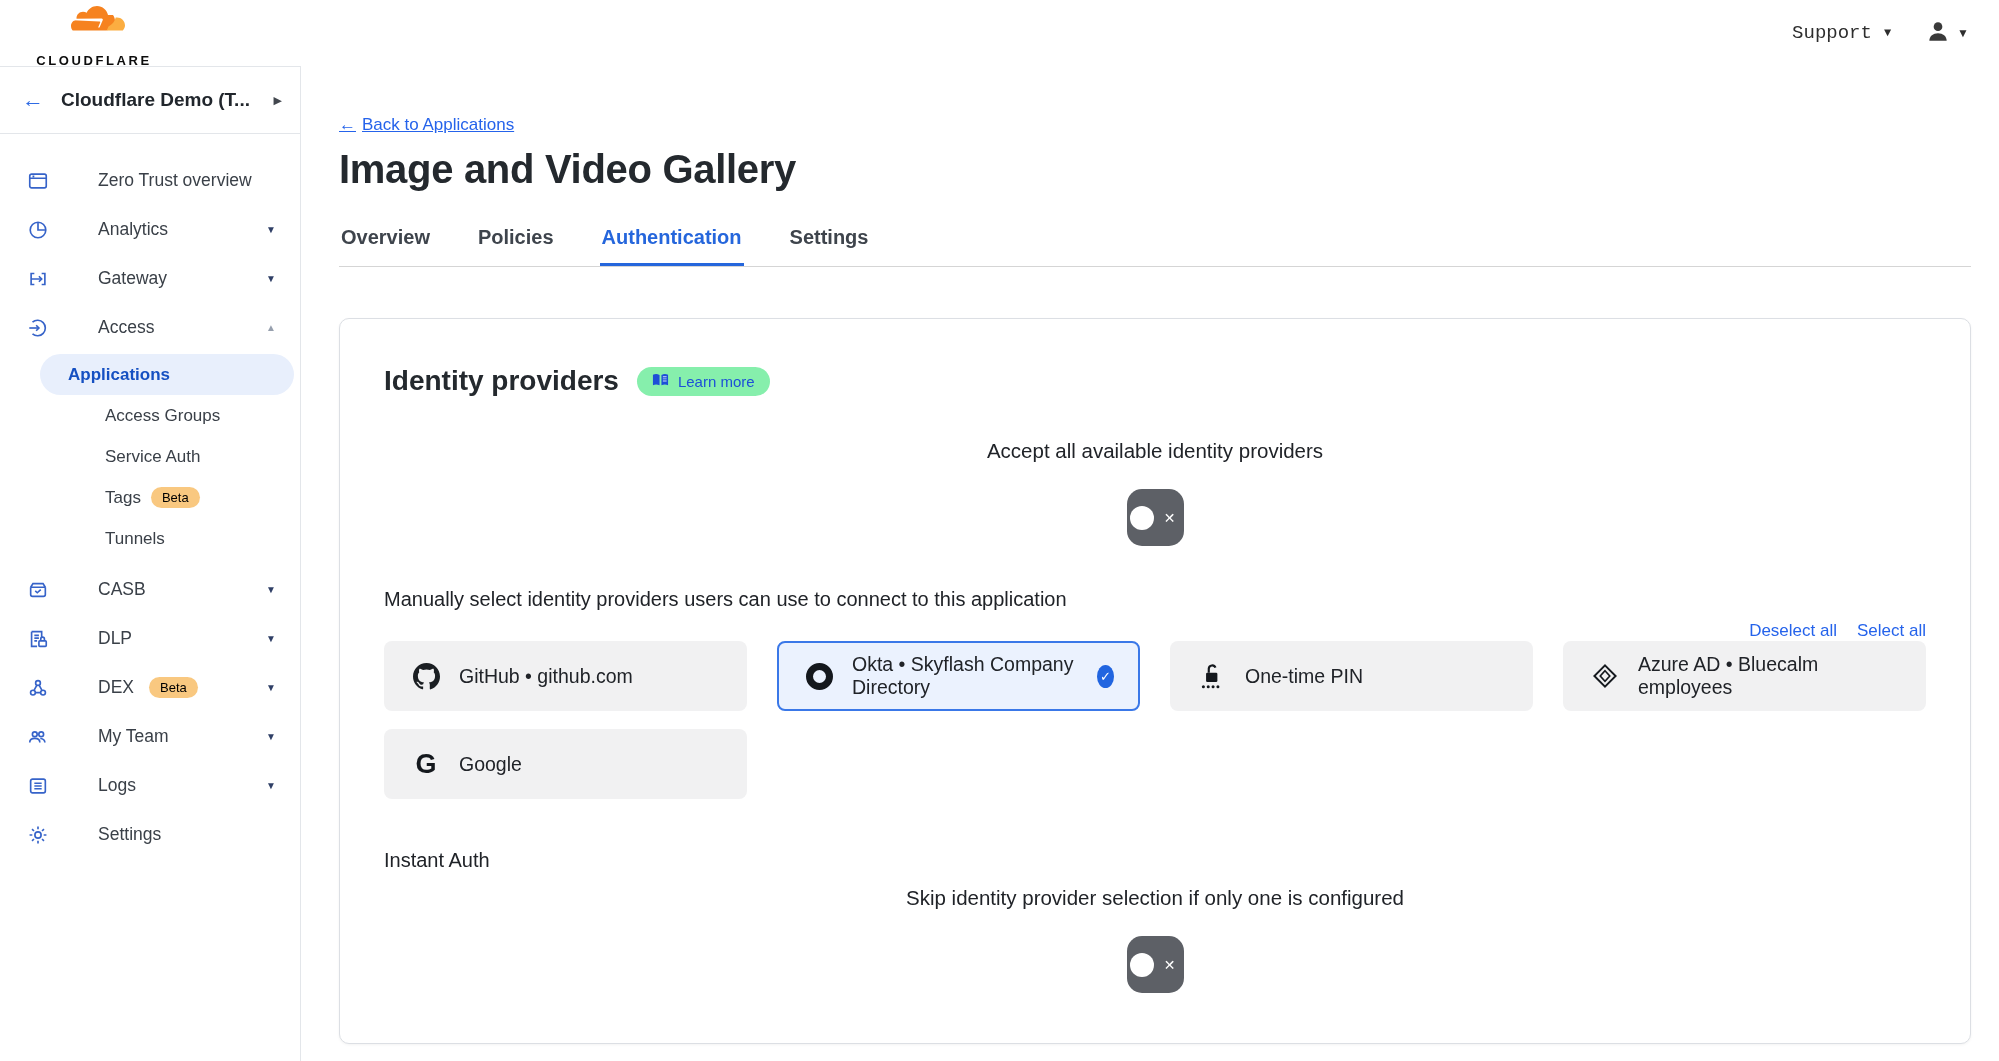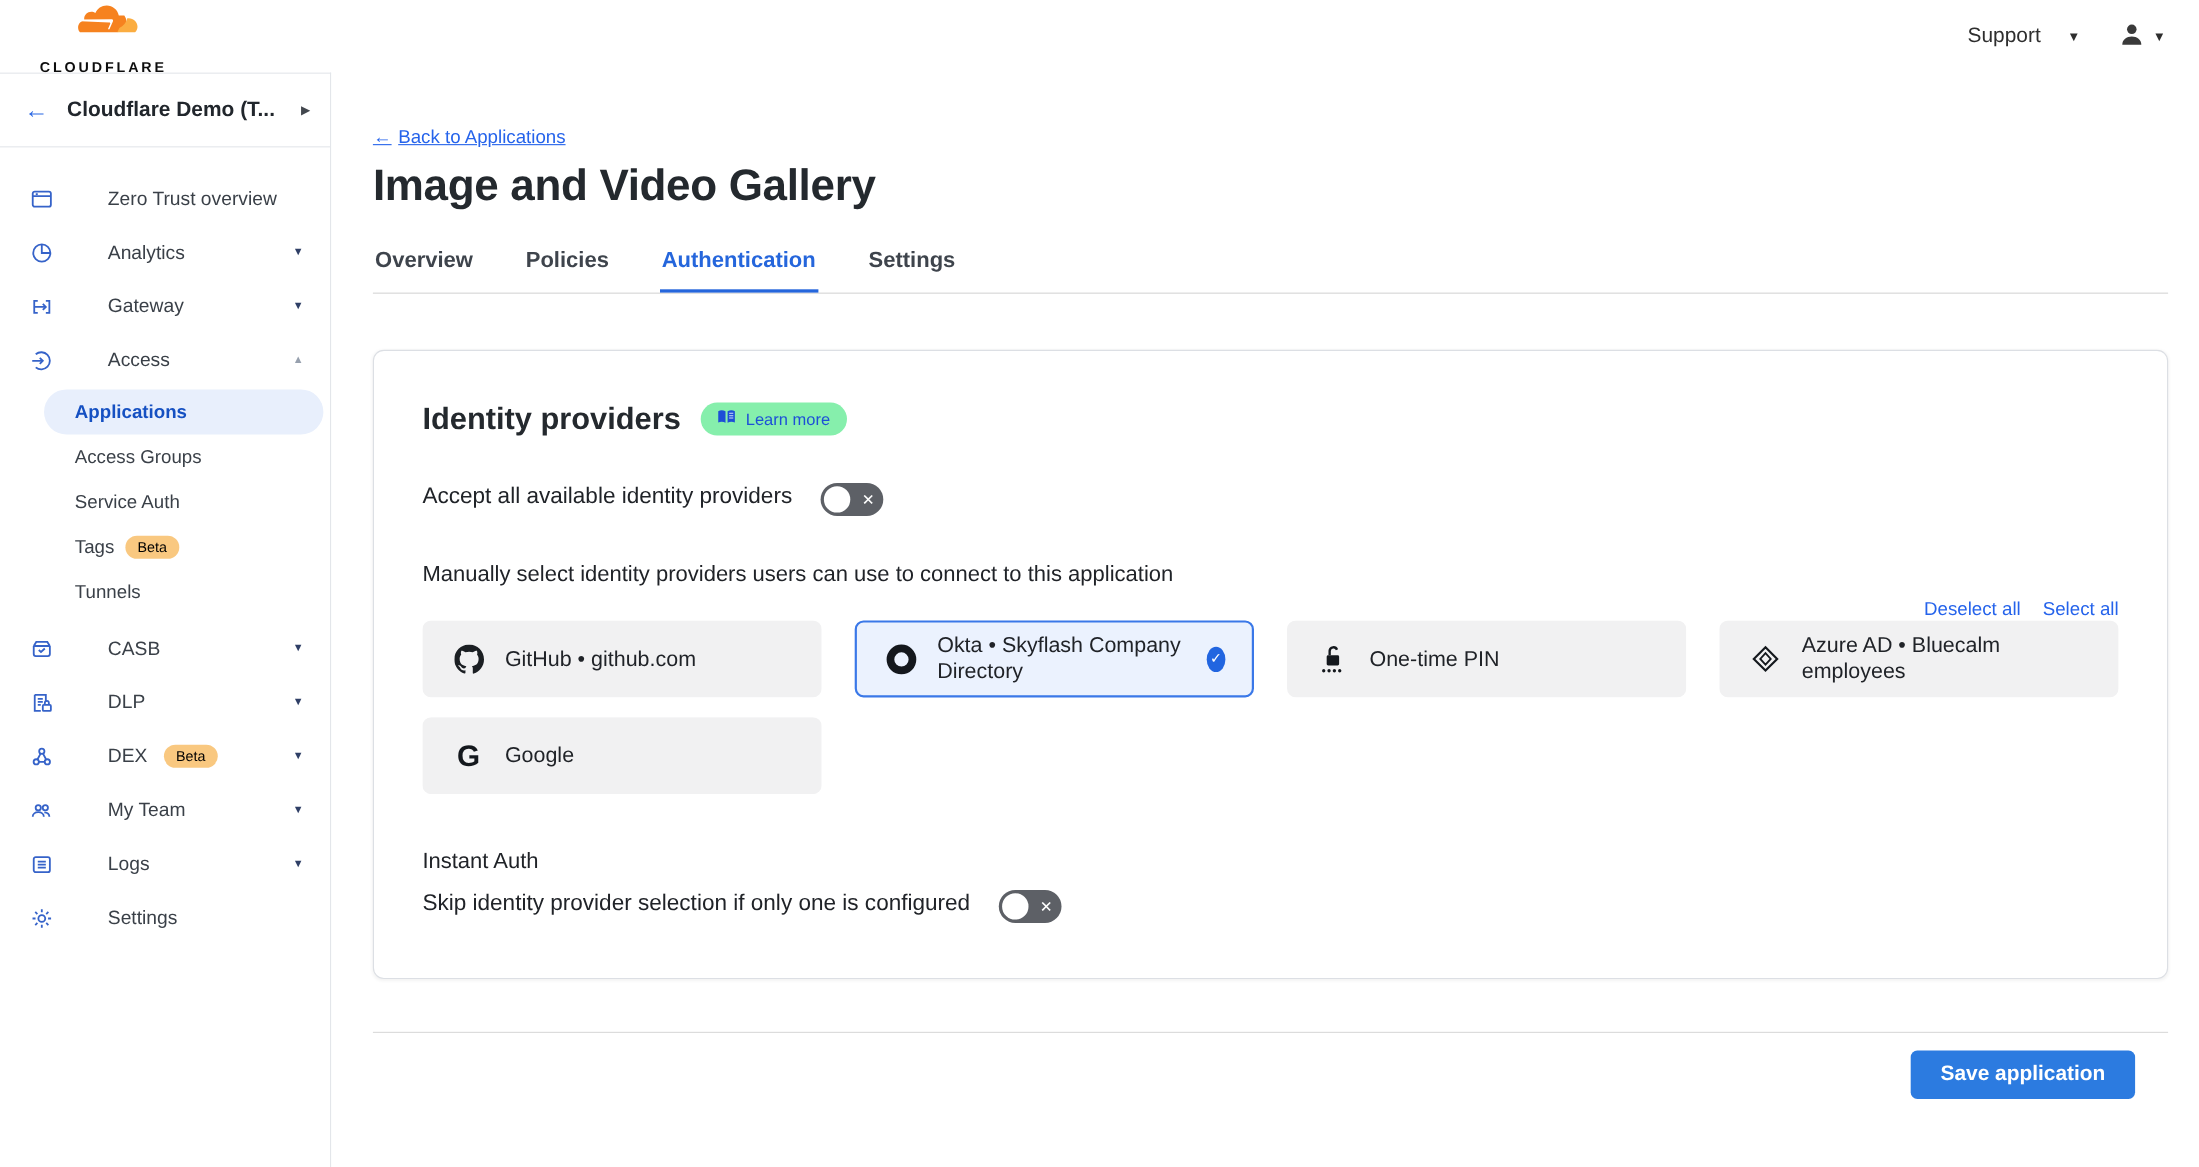--- a/index.html
+++ b/index.html
@@ -5,42 +5,42 @@
   * { box-sizing: border-box; margin: 0; padding: 0; }
   html, body { width: 1999px; height: 1061px; overflow: hidden; background: #fff;
     font-family: "Liberation Sans", "DejaVu Sans", sans-serif; color: #24292e; }
 
   
   .topbar { height: 66px; display: flex; align-items: center; justify-content: space-between;
     padding: 0 30px 0 14px; background: #fff; }
   .logo { display: flex; flex-direction: column; align-items: center; width: 160px; padding-top: 4px; }
   .logo-text { font-size: 13px; font-weight: 800; letter-spacing: 2.6px; color: #0d0d0d; margin-top: 14px; }
   .topbar-right { display: flex; align-items: center; gap: 34px; }
-  .support { display: flex; align-items: center; gap: 24px; font-size: 19px; color: #2e2e2e; cursor: pointer; }
+  .support { display: flex; align-items: center; gap: 12px; font-size: 19px; color: #2e2e2e; cursor: pointer; font-family: Liberation Mono, monospace; }
   .caret-down { font-size: 12px; color: #2e2e2e; }
   .user-menu { display: flex; align-items: center; gap: 6px; cursor: pointer; }
 
   
   .layout { display: flex; height: 995px; }
 
   
   .sidebar { width: 301px; flex: 0 0 301px; border-right: 1px solid #e3e6ea; border-top: 1px solid #e3e6ea; background: #fff; }
   .sidebar-header { height: 67px; display: flex; align-items: center; gap: 17px;
     padding: 0 18px 0 22px; border-bottom: 1px solid #e3e6ea; }
   .back-arrow { color: #2f6be4; font-size: 22px; line-height: 1; cursor: pointer; }
   .account-name { font-size: 19px; font-weight: 700; color: #21262c; white-space: nowrap; overflow: hidden; }
   .account-caret { margin-left: auto; font-size: 11px; color: #42474e; cursor: pointer; }
   .nav { padding-top: 22px; }
   .nav-item { height: 49px; display: flex; align-items: center; gap: 15px; padding: 0 24px 0 26px; cursor: pointer; }
   .nav-item .label { font-size: 17.5px; color: #3a4048; margin-left: 33px; }
   .nav-icon { width: 24px; height: 24px; flex: 0 0 24px; display: flex; align-items: center; justify-content: center; }
   .nav-caret { margin-left: auto; font-size: 10px; color: #2f3f66; }
   .nav-caret.expanded { color: #97a0ae; }
   .subnav { padding: 2px 0 6px 0; }
-  .sub-item { height: 41px; display: flex; align-items: center; padding-left: 68px; font-size: 17px; color: #3a4048; cursor: pointer; gap: 10px; }
+  .sub-item { height: 41px; display: flex; align-items: center; padding-left: 68px; font-size: 17px; color: #3a4048; cursor: pointer; gap: 10px; margin-left: 37px; }
   .sub-item.active { margin: 0 6px 0 40px; padding-left: 28px; border-radius: 21px;
     background: #e8effc; color: #1550c2; font-weight: 700; }
   .beta-badge { background: #f9c880; color: #000000; font-size: 13px; padding: 3px 11px; border-radius: 11px; }
 
   
   .main { flex: 1; padding: 49px 28px 0 38px; overflow: hidden; }
   .back-link { display: inline-flex; gap: 6px; align-items: center; color: #2563eb; font-size: 17px;
     text-decoration: underline; cursor: pointer; }
   .page-title { font-size: 40px; font-weight: 700; color: #24292e; margin-top: 12px; letter-spacing: -0.3px; }
 
@@ -48,21 +48,21 @@
   .tab { font-size: 20px; font-weight: 700; color: #3e444c; padding: 4px 2px 14px 2px; cursor: pointer; border-bottom: 3px solid transparent; }
   .tab.active { color: #2566dc; border-bottom-color: #2566dc; }
 
   .card { margin-top: 51px; border: 1px solid #dcdfe4; border-radius: 10px; background: #fff;
     box-shadow: 0 1px 3px rgba(0,0,0,0.05); padding: 46px 44px 50px 44px; }
   .card-heading-row { display: flex; align-items: center; gap: 18px; }
   .card-heading { font-size: 28px; font-weight: 700; color: #24292e; }
   .learn-more { display: inline-flex; align-items: center; gap: 9px; background: #86efac; color: #1d4fd7;
     font-size: 15px; padding: 6px 15px; border-radius: 16px; cursor: pointer; }
 
-  .toggle-row { display: flex; gap: 26px; margin-top: 42px; }
+  .toggle-row { display: flex; align-items: center; gap: 26px; margin-top: 42px; flex-direction: column; }
   .toggle-label { font-size: 20.5px; color: #202328; }
   .toggle { width: 57px; height: 30px; border-radius: 15px; background: #5d6066; display: flex; align-items: center;
     justify-content: space-between; padding: 0 8px 0 3px; cursor: pointer; flex: 0 0 57px; }
   .toggle-knob { width: 24px; height: 24px; border-radius: 50%; background: #fff; }
   .toggle-x { color: #fff; font-size: 14px; font-weight: 700; line-height: 1; }
 
   .manual-text { margin-top: 42px; font-size: 20px; color: #202328; }
 
   .select-links { display: flex; justify-content: flex-end; gap: 20px; margin-top: 10px; }
   .select-links span { color: #2563eb; font-size: 17px; cursor: pointer; }

